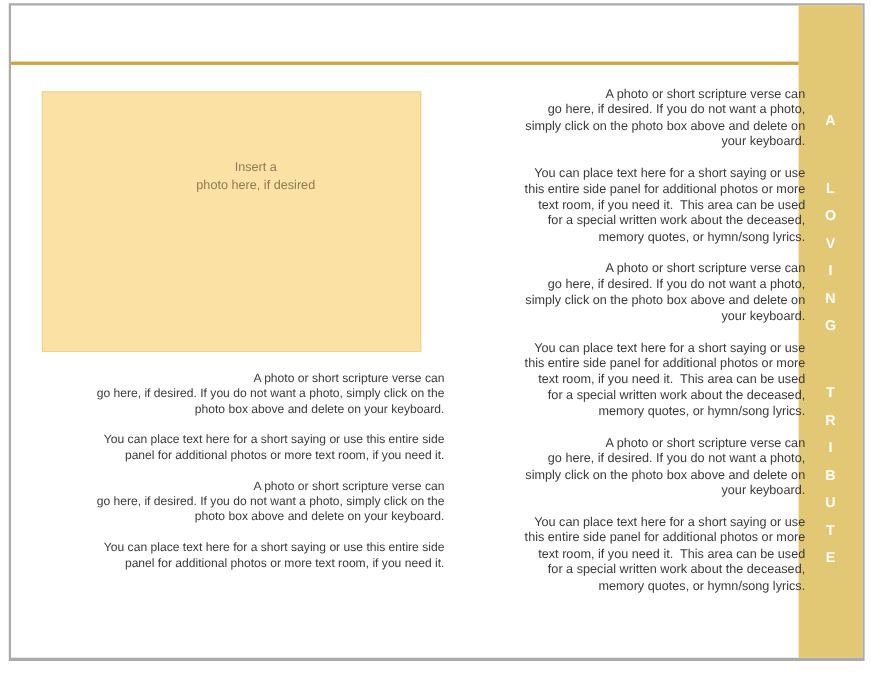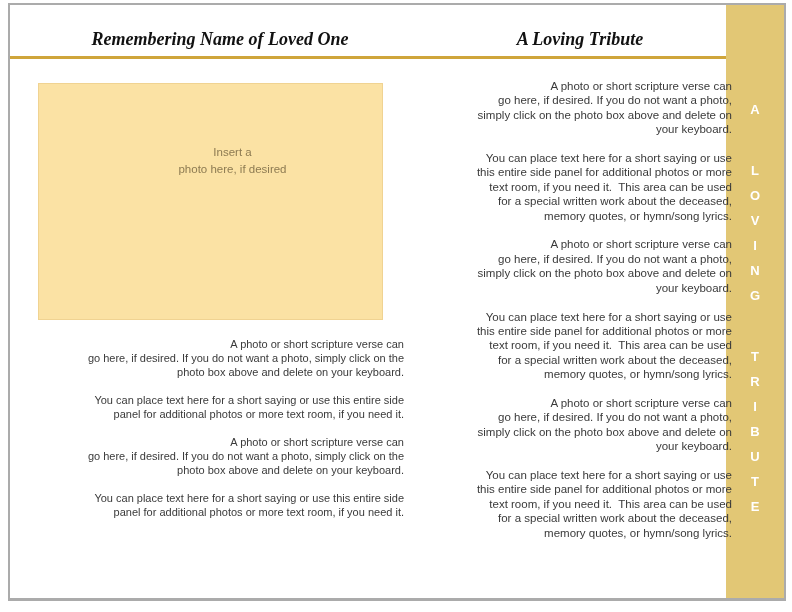--- a/index.html
+++ b/index.html
@@ -132,23 +132,21 @@
             <span class="vletter">B</span>
             <span class="vletter">U</span>
             <span class="vletter">T</span>
             <span class="vletter">E</span>
           </div>
         </div>
     </div>
 
     <div class="gold-line"></div>
 
-    <div class="page-title title-left">Remembering Name of Loved One</div>
 
-    <div class="page-title title-right">A Loving Tribute</div>
 
     <div class="photo-box">
       <div class="photo-box-text">Insert a
 photo here, if desired</div>
     </div>
 
     <div class="text-column left-column">A photo or short scripture verse can
 go here, if desired. If you do not want a photo, simply click on the
 photo box above and delete on your keyboard.
 

